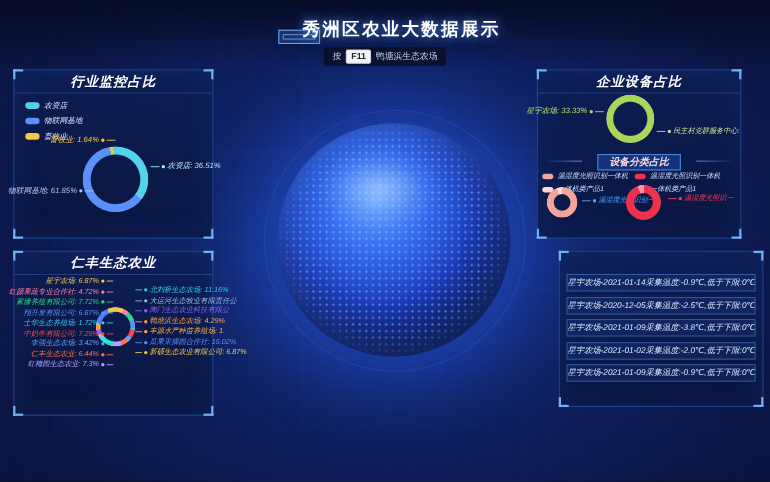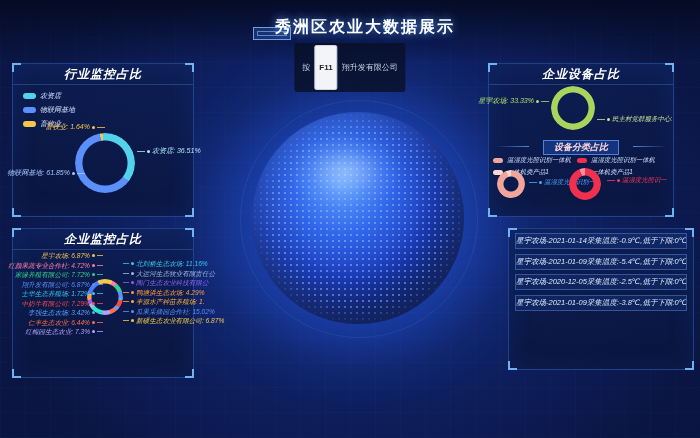--- a/index.html
+++ b/index.html
@@ -32,21 +32,21 @@
     background:radial-gradient(closest-side at 44% 28%, rgba(210,235,255,.45), rgba(160,200,255,.12) 40%, transparent 62%);}
 
   
   .logo{position:absolute;left:253px;top:27px;width:36px;height:11px;border:1px solid #6f9fe0;
     background:rgba(40,85,170,.45);}
   .logo i{position:absolute;left:3px;top:3px;right:3px;bottom:3px;border:1px solid rgba(150,190,240,.6);display:block;}
   .app-title{position:absolute;left:0;right:0;top:17px;text-align:center;font-size:16px;font-weight:bold;
     color:#ffffff;letter-spacing:2px;text-shadow:0 0 10px rgba(90,160,255,.9);margin-left:30px;}
   .hint{position:absolute;left:50%;top:43px;transform:translateX(-50%);display:flex;align-items:center;gap:4px;
     background:rgba(8,14,34,.78);border-radius:3px;padding:2px 8px;font-size:8px;color:#c8d2e8;}
-  .key{background:#f2f4f8;color:#222;border:1px solid #cfd6e2;border-radius:2px;padding:16px 4px;line-height:11px;
+  .key{background:#f2f4f8;color:#222;border:1px solid #cfd6e2;border-radius:2px;padding:0 4px;line-height:11px;
     font-size:8px;font-weight:bold;}
 
   
   .panel{position:absolute;background:linear-gradient(180deg, rgba(13,30,82,.80), rgba(9,20,58,.80));
     border:1px solid rgba(44,92,178,.6);box-shadow:inset 0 0 26px rgba(30,80,200,.16);font-style:italic;}
   .panel .c{position:absolute;width:7px;height:7px;border:0 solid #6fb3f4;}
   .c.tl{left:-1px;top:-1px;border-left-width:2px;border-top-width:2px;}
   .c.tr{right:-1px;top:-1px;border-right-width:2px;border-top-width:2px;}
   .c.bl{left:-1px;bottom:-1px;border-left-width:2px;border-bottom-width:2px;}
   .c.br{right:-1px;bottom:-1px;border-right-width:2px;border-bottom-width:2px;}
@@ -87,21 +87,21 @@
     padding:0 10px;font-size:9px;font-weight:bold;color:#ffd9de;background:rgba(30,72,168,.55);
     border:1px solid rgba(90,150,240,.8);white-space:nowrap;}
   .cat-line{position:absolute;top:82px;width:34px;height:1px;}
   .cat-line.l{left:6px;background:linear-gradient(90deg, transparent, rgba(90,150,240,.9));}
   .cat-line.r{right:6px;background:linear-gradient(270deg, transparent, rgba(90,150,240,.9));}
   .mini-legend{position:absolute;display:flex;flex-direction:column;gap:3px;}
   .mini-legend .lg-txt{font-size:6.4px;}
   .mini-legend .sw{width:10px;height:5px;}
 
   
-  .alarm-list{padding:4px 6px 0;}
+  .alarm-list{padding:4px 6px 0;margin-top:16px;}
   .alarm{height:14px;line-height:14px;margin-bottom:4.5px;text-align:center;font-size:7.5px;color:#dce8ff;
     background:rgba(28,62,140,.30);border:1px solid rgba(86,134,214,.5);white-space:nowrap;overflow:hidden;}
 </style>
 </head>
 <body>
 
 <div class="stage">
   <div class="grid-overlay"></div>
   <div class="topband"></div>
   <div class="glow"></div>
@@ -111,21 +111,21 @@
     <div class="hl"></div>
   </div>
 
   <div class="logo">
       <i></i>
     </div>
   <div class="app-title">秀洲区农业大数据展示</div>
   <div class="hint">
     <span>按</span>
     <span class="key">F11</span>
-    <span>翔升发有限公司</span>
+    <span>鸭塘浜生态农场</span>
   </div>
 
   <section class="panel p-industry">
     <i class="c tl"></i>
       <i class="c tr"></i>
       <i class="c bl"></i>
       <i class="c br"></i>
     <div class="p-title">行业监控占比</div>
     <div class="legend" style="left:10px;top:27px;">
       <div class="lg-row">
@@ -157,21 +157,21 @@
         <i class="dot"></i>
         <i class="tick"></i>
       </div>
   </section>
 
   <section class="panel p-enterprise">
     <i class="c tl"></i>
       <i class="c tr"></i>
       <i class="c bl"></i>
       <i class="c br"></i>
-    <div class="p-title">企业监控占比</div>
+    <div class="p-title">仁丰生态农业</div>
     <div class="donut d-enterprise" style="background: conic-gradient(rgb(246, 197, 75) 0%, rgb(246, 197, 75) 6.87%, rgb(255, 126, 168) 6.87%, rgb(255, 126, 168) 11.59%, rgb(53, 208, 138) 11.59%, rgb(53, 208, 138) 19.31%, rgb(91, 143, 249) 19.31%, rgb(91, 143, 249) 26.18%, rgb(55, 200, 240) 26.18%, rgb(55, 200, 240) 27.9%, rgb(245, 72, 77) 27.9%, rgb(245, 72, 77) 35.19%, rgb(88, 166, 255) 35.19%, rgb(88, 166, 255) 38.61%, rgb(255, 110, 78) 38.61%, rgb(255, 110, 78) 45.05%, rgb(179, 161, 255) 45.05%, rgb(179, 161, 255) 52.35%, rgb(46, 230, 200) 52.35%, rgb(46, 230, 200) 63.51%, rgb(159, 184, 232) 63.51%, rgb(159, 184, 232) 67.91%, rgb(138, 99, 245) 67.91%, rgb(138, 99, 245) 72.32%, rgb(255, 155, 69) 72.32%, rgb(255, 155, 69) 76.61%, rgb(255, 176, 58) 76.61%, rgb(255, 176, 58) 78.11%, rgb(79, 125, 249) 78.11%, rgb(79, 125, 249) 93.13%, rgb(242, 201, 76) 93.13%, rgb(242, 201, 76) 100%);"></div>
     <div class="col left" style="left:2px;top:23px;width:88px;">
       <div class="rrow" style="color: rgb(246, 197, 75);">
           <span>星宇农场: 6.87%</span>
           <i class="dot"></i>
           <i class="tick"></i>
         </div>
       <div class="rrow" style="color: rgb(255, 126, 168);">
           <span>红颜果蔬专业合作社: 4.72%</span>
           <i class="dot"></i>
@@ -309,18 +309,19 @@
       </div>
   </section>
 
   <section class="panel p-alarms">
     <i class="c tl"></i>
       <i class="c tr"></i>
       <i class="c bl"></i>
       <i class="c br"></i>
     <div class="alarm-list">
       <div class="alarm">星宇农场-2021-01-14采集温度:-0.9℃,低于下限:0℃</div>
-      <div class="alarm">星宇农场-2021-01-09采集温度:-5.4℃,低于下限:0℃</div>
       <div class="alarm">星宇农场-2020-12-05采集温度:-2.5℃,低于下限:0℃</div>
       <div class="alarm">星宇农场-2021-01-09采集温度:-3.8℃,低于下限:0℃</div>
+      <div class="alarm">星宇农场-2021-01-02采集温度:-2.0℃,低于下限:0℃</div>
+      <div class="alarm">星宇农场-2021-01-09采集温度:-0.9℃,低于下限:0℃</div>
     </div>
   </section>
 </div>
 
 </body></html>

